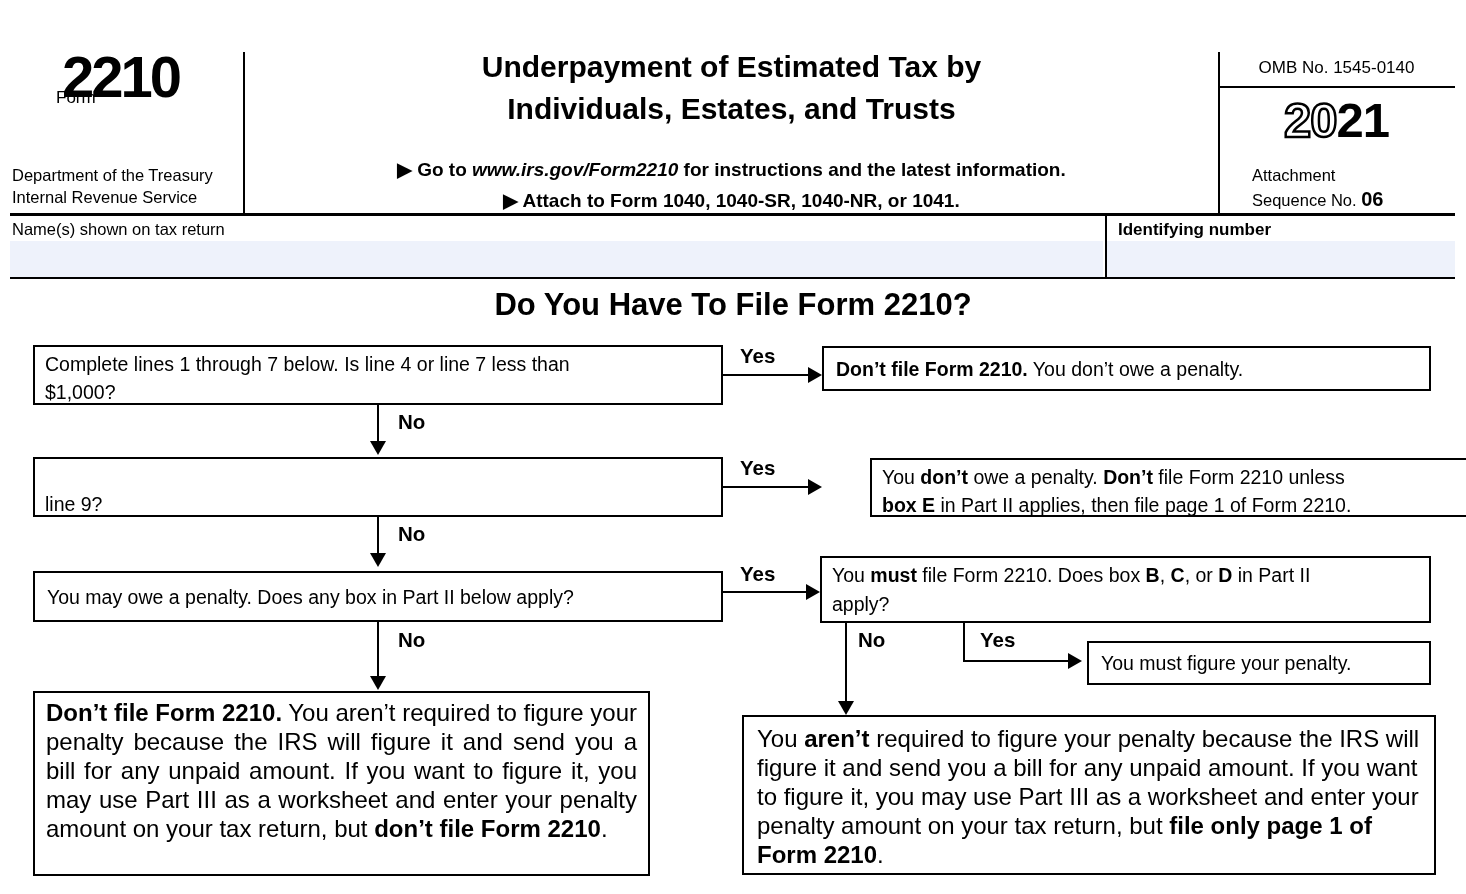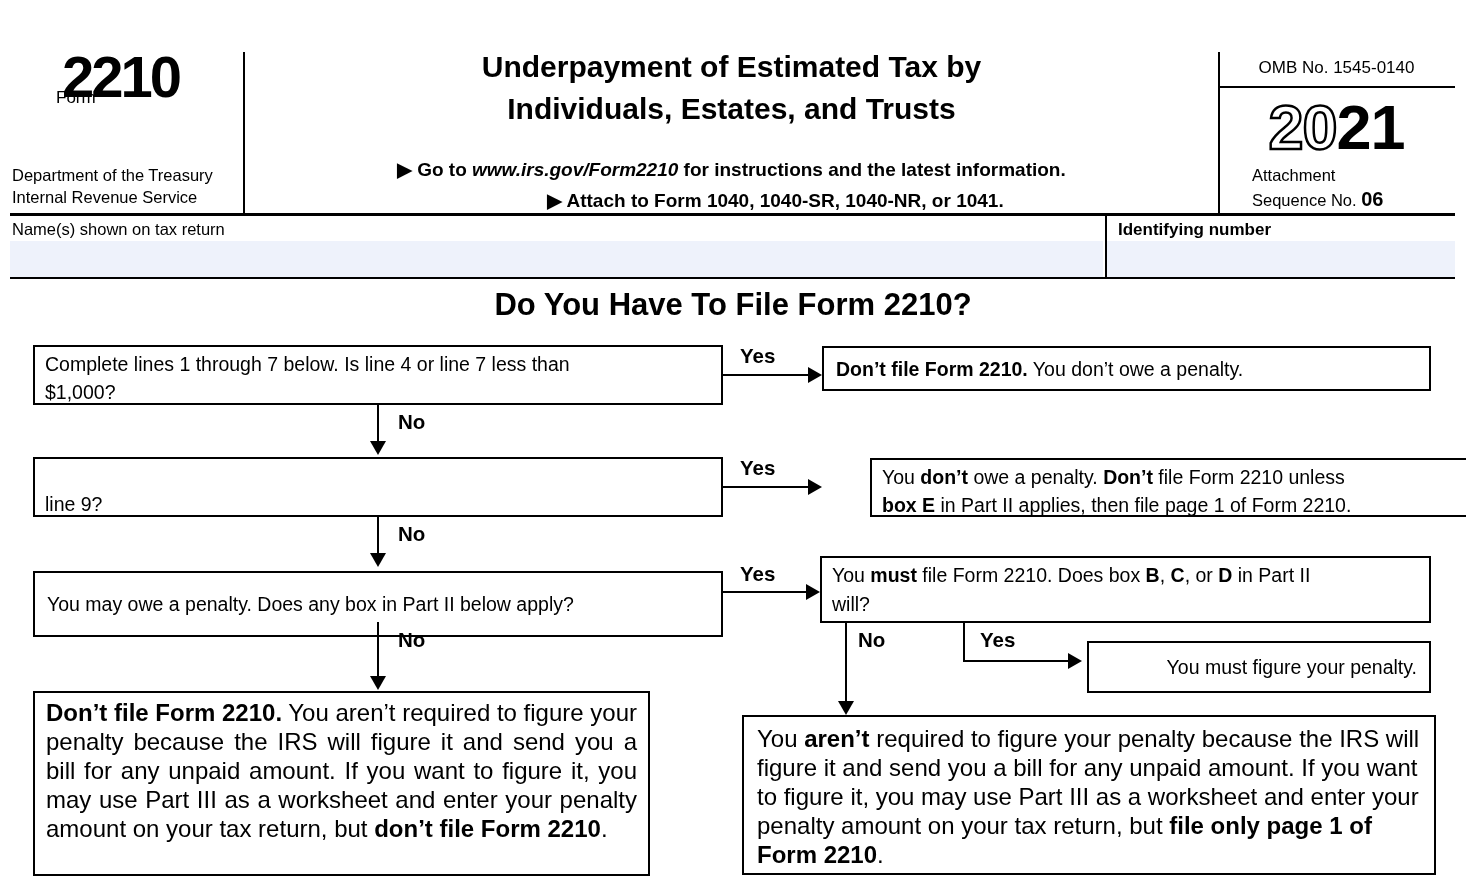--- a/index.html
+++ b/index.html
@@ -12,21 +12,21 @@
   .b{font-weight:bold;}
   .i{font-style:italic;}
 
   
   .form-word{font-size:17px;margin-left:44px;}
   .form-number{font-size:58px;font-weight:bold;letter-spacing:-3px;line-height:1;}
   .dept{font-size:16.5px;line-height:22px;}
   .title-line{width:973px;text-align:center;font-weight:bold;font-size:30px;line-height:1;}
   .goto-line,.attach-line{width:973px;text-align:center;font-weight:bold;font-size:19px;}
   .omb{width:237px;text-align:center;font-size:17px;}
-  .year{width:237px;text-align:center;font-size:63px;font-weight:bold;letter-spacing:-1px;line-height:1;}
+  .year{width:237px;text-align:center;font-size:49px;font-weight:bold;letter-spacing:-1px;line-height:1;}
   .year-outline{color:#fff;-webkit-text-stroke:2.5px #000;}
   .small-label{font-size:16.5px;}
   .seq-number{font-size:20px;font-weight:bold;}
   .field{position:absolute;background:#eef2fb;}
 
   
   .flow-title{left:0;width:1466px;text-align:center;font-weight:bold;font-size:31px;}
   .fbox{position:absolute;border:2px solid #000;box-sizing:border-box;font-size:19.5px;line-height:28px;padding:3px 10px;background:#fff;}
   .fbox.one-line{display:flex;align-items:center;padding:0 12px;}
   .fbox.justify{text-align:justify;}
@@ -43,21 +43,21 @@
   <div class="abs form-word" style="left:12px;top:88px;">Form</div>
   <div class="abs form-number" style="left:62px;top:48px;">2210</div>
   <div class="abs dept" style="left:12px;top:164px;">Department of the Treasury</div>
   <div class="abs dept" style="left:12px;top:186px;">Internal Revenue Service</div>
 
   <div class="vline" style="left:243px;top:52px;width:2px;height:163px;"></div>
 
   <div class="abs title-line" style="left:245px;top:52px;">Underpayment of Estimated Tax by</div>
   <div class="abs title-line" style="left:245px;top:94px;">Individuals, Estates, and Trusts</div>
   <div class="abs goto-line" style="left:245px;top:158px;"><span>▶ Go to </span><span class="i">www.irs.gov/Form2210</span><span> for instructions and the latest information.</span></div>
-  <div class="abs attach-line" style="left:245px;top:189px;padding-left:44px;">▶ Attach to Form 1040, 1040-SR, 1040-NR, or 1041.</div>
+  <div class="abs attach-line" style="left:245px;top:189px;">▶ Attach to Form 1040, 1040-SR, 1040-NR, or 1041.</div>
 
   <div class="vline" style="left:1218px;top:52px;width:2px;height:163px;"></div>
   <div class="abs omb" style="left:1218px;top:58px;">OMB No. 1545-0140</div>
   <div class="hline" style="left:1218px;top:86px;width:237px;height:2px;"></div>
   <div class="abs year" style="left:1218px;top:96px;"><span class="year-outline">20</span><span>21</span></div>
   <div class="abs small-label" style="left:1252px;top:166px;">Attachment</div>
   <div class="abs small-label" style="left:1252px;top:188px;"><span>Sequence No. </span><span class="seq-number">06</span></div>
 
   <div class="hline" style="left:10px;top:213px;width:1445px;height:3px;"></div>
 
@@ -85,42 +85,42 @@
   <div class="fbox" style="left:33px;top:457px;width:690px;height:60px;"><br><span>line 9?</span></div>
   <div class="yn" style="left:740px;top:456px;">Yes</div>
   <div class="hline" style="left:723px;top:486px;width:87px;height:2px;"></div>
   <div class="arrow-right" style="left:808px;top:479px;"></div>
   <div class="fbox" style="left:822px;top:458px;width:686px;height:59px;margin-left:48px;"><span>You </span><span class="b">don’t</span><span> owe a penalty. </span><span class="b">Don’t</span><span> file Form 2210 unless</span><br><span class="b">box E</span><span> in Part II applies, then file page 1 of Form 2210.</span></div>
 
   <div class="vline" style="left:377px;top:517px;width:2px;height:38px;"></div>
   <div class="arrow-down" style="left:370px;top:553px;"></div>
   <div class="yn" style="left:398px;top:522px;">No</div>
 
-  <div class="fbox one-line" style="left:33px;top:571px;width:690px;height:66px;">
+  <div class="fbox one-line" style="left:33px;top:571px;width:690px;height:51px;">
       <div><span>You may owe a penalty. Does any box in Part II below apply?</span></div>
     </div>
   <div class="yn" style="left:740px;top:562px;">Yes</div>
   <div class="hline" style="left:723px;top:591px;width:85px;height:2px;"></div>
   <div class="arrow-right" style="left:806px;top:584px;"></div>
-  <div class="fbox" style="left:820px;top:556px;width:611px;height:67px;line-height:29px;padding-top:3px;"><span>You </span><span class="b">must</span><span> file Form 2210. Does box </span><span class="b">B</span><span>, </span><span class="b">C</span><span>, or </span><span class="b">D</span><span> in Part II</span><br><span>will?</span></div>
+  <div class="fbox" style="left:820px;top:556px;width:611px;height:67px;line-height:29px;padding-top:3px;"><span>You </span><span class="b">must</span><span> file Form 2210. Does box </span><span class="b">B</span><span>, </span><span class="b">C</span><span>, or </span><span class="b">D</span><span> in Part II</span><br><span>apply?</span></div>
 
   <div class="vline" style="left:377px;top:622px;width:2px;height:56px;"></div>
   <div class="arrow-down" style="left:370px;top:676px;"></div>
   <div class="yn" style="left:398px;top:628px;">No</div>
 
   <div class="vline" style="left:845px;top:623px;width:2px;height:80px;"></div>
   <div class="arrow-down" style="left:838px;top:701px;"></div>
   <div class="yn" style="left:858px;top:628px;">No</div>
 
   <div class="vline" style="left:963px;top:623px;width:2px;height:39px;"></div>
   <div class="hline" style="left:963px;top:660px;width:107px;height:2px;"></div>
   <div class="arrow-right" style="left:1068px;top:653px;"></div>
   <div class="yn" style="left:980px;top:628px;">Yes</div>
 
-  <div class="fbox one-line" style="left:1087px;top:641px;width:344px;height:52px;justify-content:flex-end;">
+  <div class="fbox one-line" style="left:1087px;top:641px;width:344px;height:44px;justify-content:flex-start;">
       <div><span>You must figure your penalty.</span></div>
     </div>
 
   <div class="fbox justify big-text" style="left:33px;top:691px;width:617px;height:185px;padding:6px 11px;"><span class="b">Don’t file Form 2210.</span><span> You aren’t required to figure your penalty because the IRS will figure it and send you a bill for any unpaid amount. If you want to figure it, you may use Part III as a worksheet and enter your penalty amount on your tax return, but </span><span class="b">don’t file Form 2210</span><span>.</span></div>
 
   <div class="fbox big-text" style="left:742px;top:715px;width:694px;height:160px;padding:8px 13px;"><span>You </span><span class="b">aren’t</span><span> required to figure your penalty because the IRS will figure it and send you a bill for any unpaid amount. If you want to figure it, you may use Part III as a worksheet and enter your penalty amount on your tax return, but </span><span class="b">file only page 1 of Form 2210</span><span>.</span></div>
 
 </div>
 
 </body></html>

